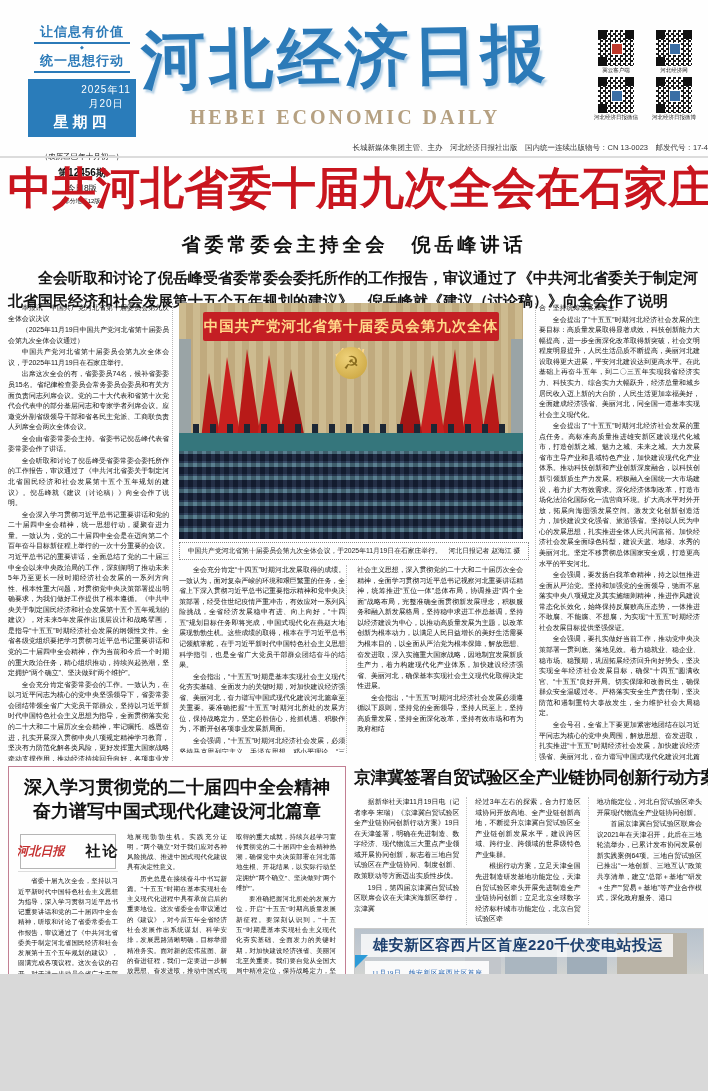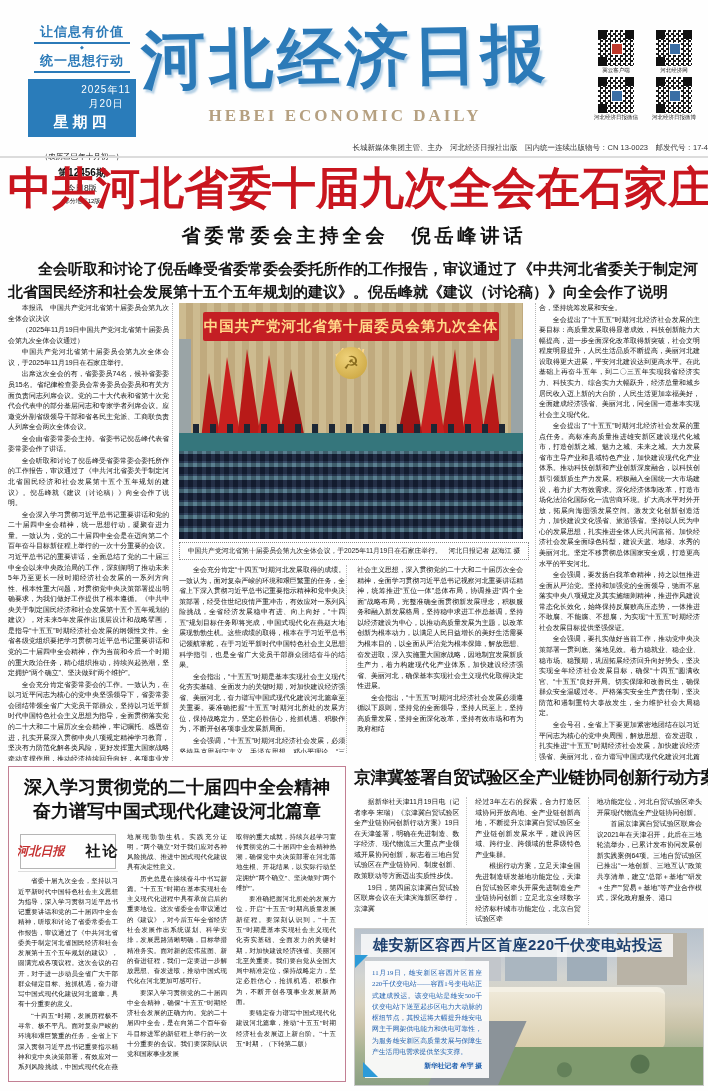--- a/index.html
+++ b/index.html
@@ -1,36 +1,36 @@
 <!DOCTYPE html>
 <html><head>
 <meta charset="utf-8">
 <style>
   html,body{margin:0;padding:0;background:#d9d9d9;}
-  .page{position:relative;width:708px;height:1091px;margin:0 auto;background:#fefefe;
+  .page{position:relative;width:708px;height:974px;margin:0 auto;background:#fefefe;
         font-family:"Liberation Sans",sans-serif;overflow:hidden;color:#111;}
 
   
   .hdr-left{position:absolute;left:12px;top:22px;width:140px;text-align:center;}
   .slogan{font-size:13px;font-weight:bold;color:#2b7ab8;border-bottom:2px solid #2b7ab8;
           padding:1px 0;width:96px;margin:0 auto;letter-spacing:1px;}
   .slogan-div{color:#2b7ab8;font-size:5px;line-height:5px;margin:1px 0;}
   .date-box{width:108px;margin:6px auto 3px;background:#2a7cba;color:#fff;padding:4px 0 5px;}
   .date-box .d1{font-size:10px;letter-spacing:1px;padding-left:48px;}
   .date-box .d2{font-size:15px;font-weight:bold;letter-spacing:4px;margin-top:2px;}
   .lunar{font-size:7.5px;margin-top:15px;}
   .issue{font-size:10px;font-weight:bold;margin-top:4px;}
   .pages{font-size:8.5px;margin-top:3px;}
   .pages-note{font-size:6px;margin-top:2px;}
 
   .masthead{position:absolute;left:140px;right:158px;top:12px;text-align:center;}
   .masthead .cn{font-family:"Liberation Serif",serif;font-size:64px;font-weight:bold;
                 color:#2b7ab8;letter-spacing:4px;line-height:92px;white-space:nowrap;
                 text-shadow:2px 3px 2px rgba(43,122,184,.35);transform:rotate(-1deg);}
-  .masthead .en{font-family:"Liberation Serif",serif;font-size:17px;font-weight:bold;
+  .masthead .en{font-family:"Liberation Serif",serif;font-size:20px;font-weight:bold;
                 color:#b5a081;letter-spacing:3px;margin-top:2px;}
 
   .qr-grid{position:absolute;right:10px;top:30px;display:grid;grid-template-columns:48px 48px;
            grid-column-gap:10px;grid-row-gap:3px;}
   .qr-cell{text-align:center;}
   .qr{width:36px;height:36px;margin:0 auto;position:relative;
       background:
         linear-gradient(#111,#111) 0 0/9px 9px no-repeat,
         linear-gradient(#111,#111) 100% 0/9px 9px no-repeat,
         linear-gradient(#111,#111) 0 100%/9px 9px no-repeat,
@@ -40,21 +40,21 @@
   .qr.qr-blue::after{background:#3a6ea5;}
   .qr-label{font-size:5.5px;margin-top:1px;color:#222;}
 
   .pubinfo{position:absolute;left:0;right:0;top:140px;text-align:right;font-size:7.5px;color:#333;
            padding:3px 0;border-bottom:2px solid #dcdcdc;}
 
   
   .lead-head{position:absolute;left:8px;right:8px;top:162px;text-align:center;}
   .lead-head h1{margin:0;font-size:44px;font-weight:900;color:#c9151e;letter-spacing:0px;
                 line-height:52px;white-space:nowrap;}
-  .lead-sub{font-size:19px;font-weight:bold;letter-spacing:4px;margin-top:9px;color:#111;}
+  .lead-sub{font-size:19px;font-weight:bold;letter-spacing:4px;margin-top:18px;color:#111;}
   .lead-summary{margin-top:8px;text-align:left;font-size:15px;font-weight:bold;line-height:1.55;
                 text-indent:2em;color:#141414;}
 
   
   .main-body{position:absolute;left:8px;right:8px;top:303px;height:458px;display:flex;}
   .news-col{font-size:6.9px;line-height:1.53;text-align:justify;overflow:hidden;}
   .news-col p{margin:0 0 1px 0;}
   .ind{text-indent:2em;}
   .col-1{width:164px;height:458px;}
   .main-center{width:356px;padding:0 6px;margin:0 3px;border-left:1px dotted #b5b5b5;

